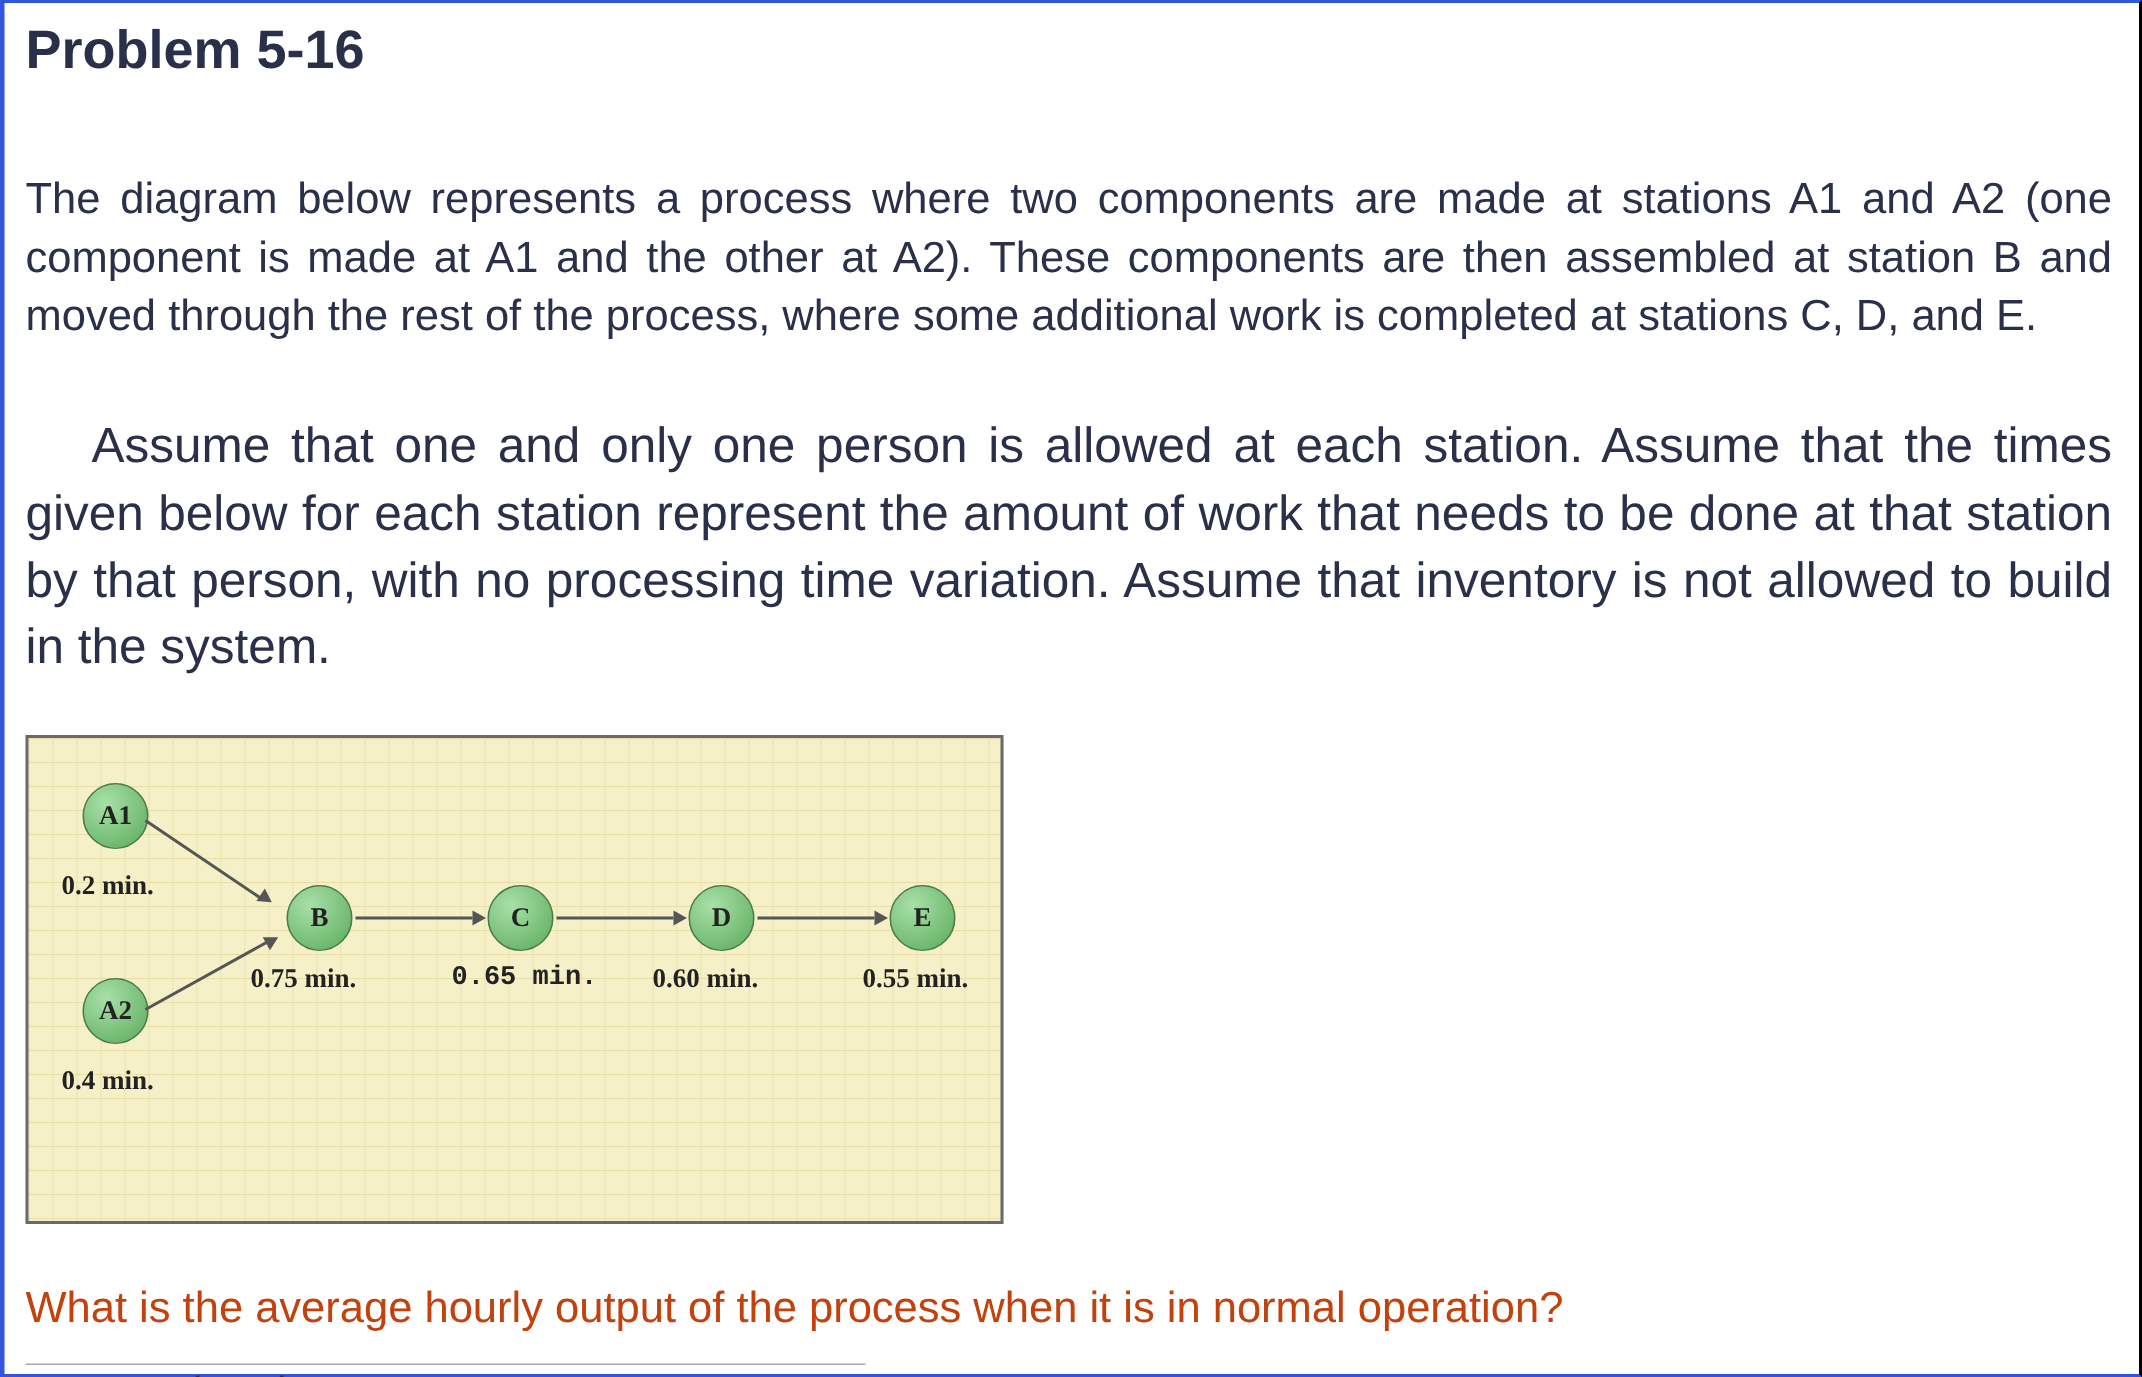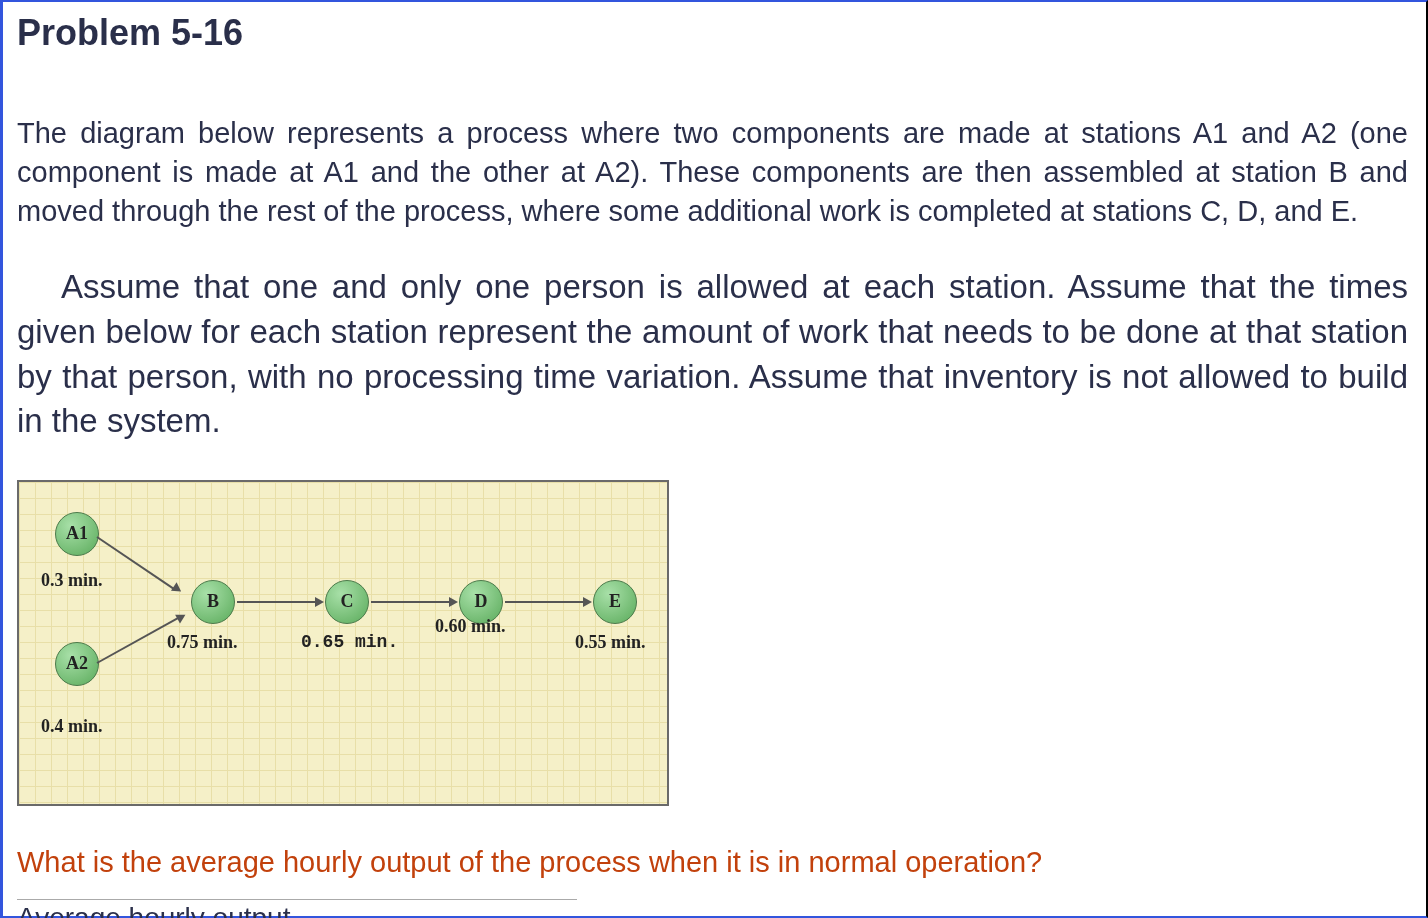--- a/index.html
+++ b/index.html
@@ -28,21 +28,21 @@
       font-size: 36px;
       font-weight: bold;
       color: #2a2f4a;
       margin-bottom: 60px;
     }
     .para {
       font-size: 29px;
       line-height: 1.35;
       color: #2a2f4a;
       text-align: justify;
-      margin-bottom: 34px;
+      margin-bottom: 44px;
     }
     .para2 {
       font-size: 33px;
       line-height: 1.35;
       color: #2a2f4a;
       text-align: justify;
       text-indent: 44px;
       margin-bottom: 36px;
     }
     .diagram {
@@ -142,41 +142,41 @@
 
   <div class="para">The diagram below represents a process where two components are made at stations A1 and A2 (one component is made at A1 and the other at A2). These components are then assembled at station B and moved through the rest of the process, where some additional work is completed at stations C, D, and E.</div>
 
   <div class="para2">Assume that one and only one person is allowed at each station. Assume that the times given below for each station represent the amount of work that needs to be done at that station by that person, with no processing time variation. Assume that inventory is not allowed to build in the system.</div>
 
   <div class="diagram">
 
     <div class="node" style="left:36px; top:30px;">
       <span>A1</span>
     </div>
-    <div class="node-label" style="left:22px; top:88px;">0.3 min.</div>
+    <div class="node-label" style="left:22px; top:88px;">0.2 min.</div>
 
     <div class="node" style="left:36px; top:160px;">
       <span>A2</span>
     </div>
-    <div class="node-label" style="left:22px; top:234px;">0.4 min.</div>
+    <div class="node-label" style="left:22px; top:218px;">0.4 min.</div>
 
     <div class="node" style="left:172px; top:98px;">
       <span>B</span>
     </div>
     <div class="node-label" style="left:148px; top:150px;">0.75 min.</div>
 
     <div class="node" style="left:306px; top:98px;">
       <span>C</span>
     </div>
     <div class="node-label" style="left:282px; top:150px;font-family:Liberation Mono, monospace;">0.65 min.</div>
 
     <div class="node" style="left:440px; top:98px;">
       <span>D</span>
     </div>
-    <div class="node-label" style="left:416px; top:134px;">0.60 min.</div>
+    <div class="node-label" style="left:416px; top:150px;">0.60 min.</div>
 
     <div class="node" style="left:574px; top:98px;">
       <span>E</span>
     </div>
     <div class="node-label" style="left:556px; top:150px;">0.55 min.</div>
 
     <div class="diag-line" style="left:78px; top:54px; width:94px; transform: rotate(34deg);"></div>
     <div class="arrow-head" style="left:154px; top:102px; transform: rotate(34deg);"></div>
 
     <div class="diag-line" style="left:78px; top:180px; width:94px; transform: rotate(-29deg);"></div>

